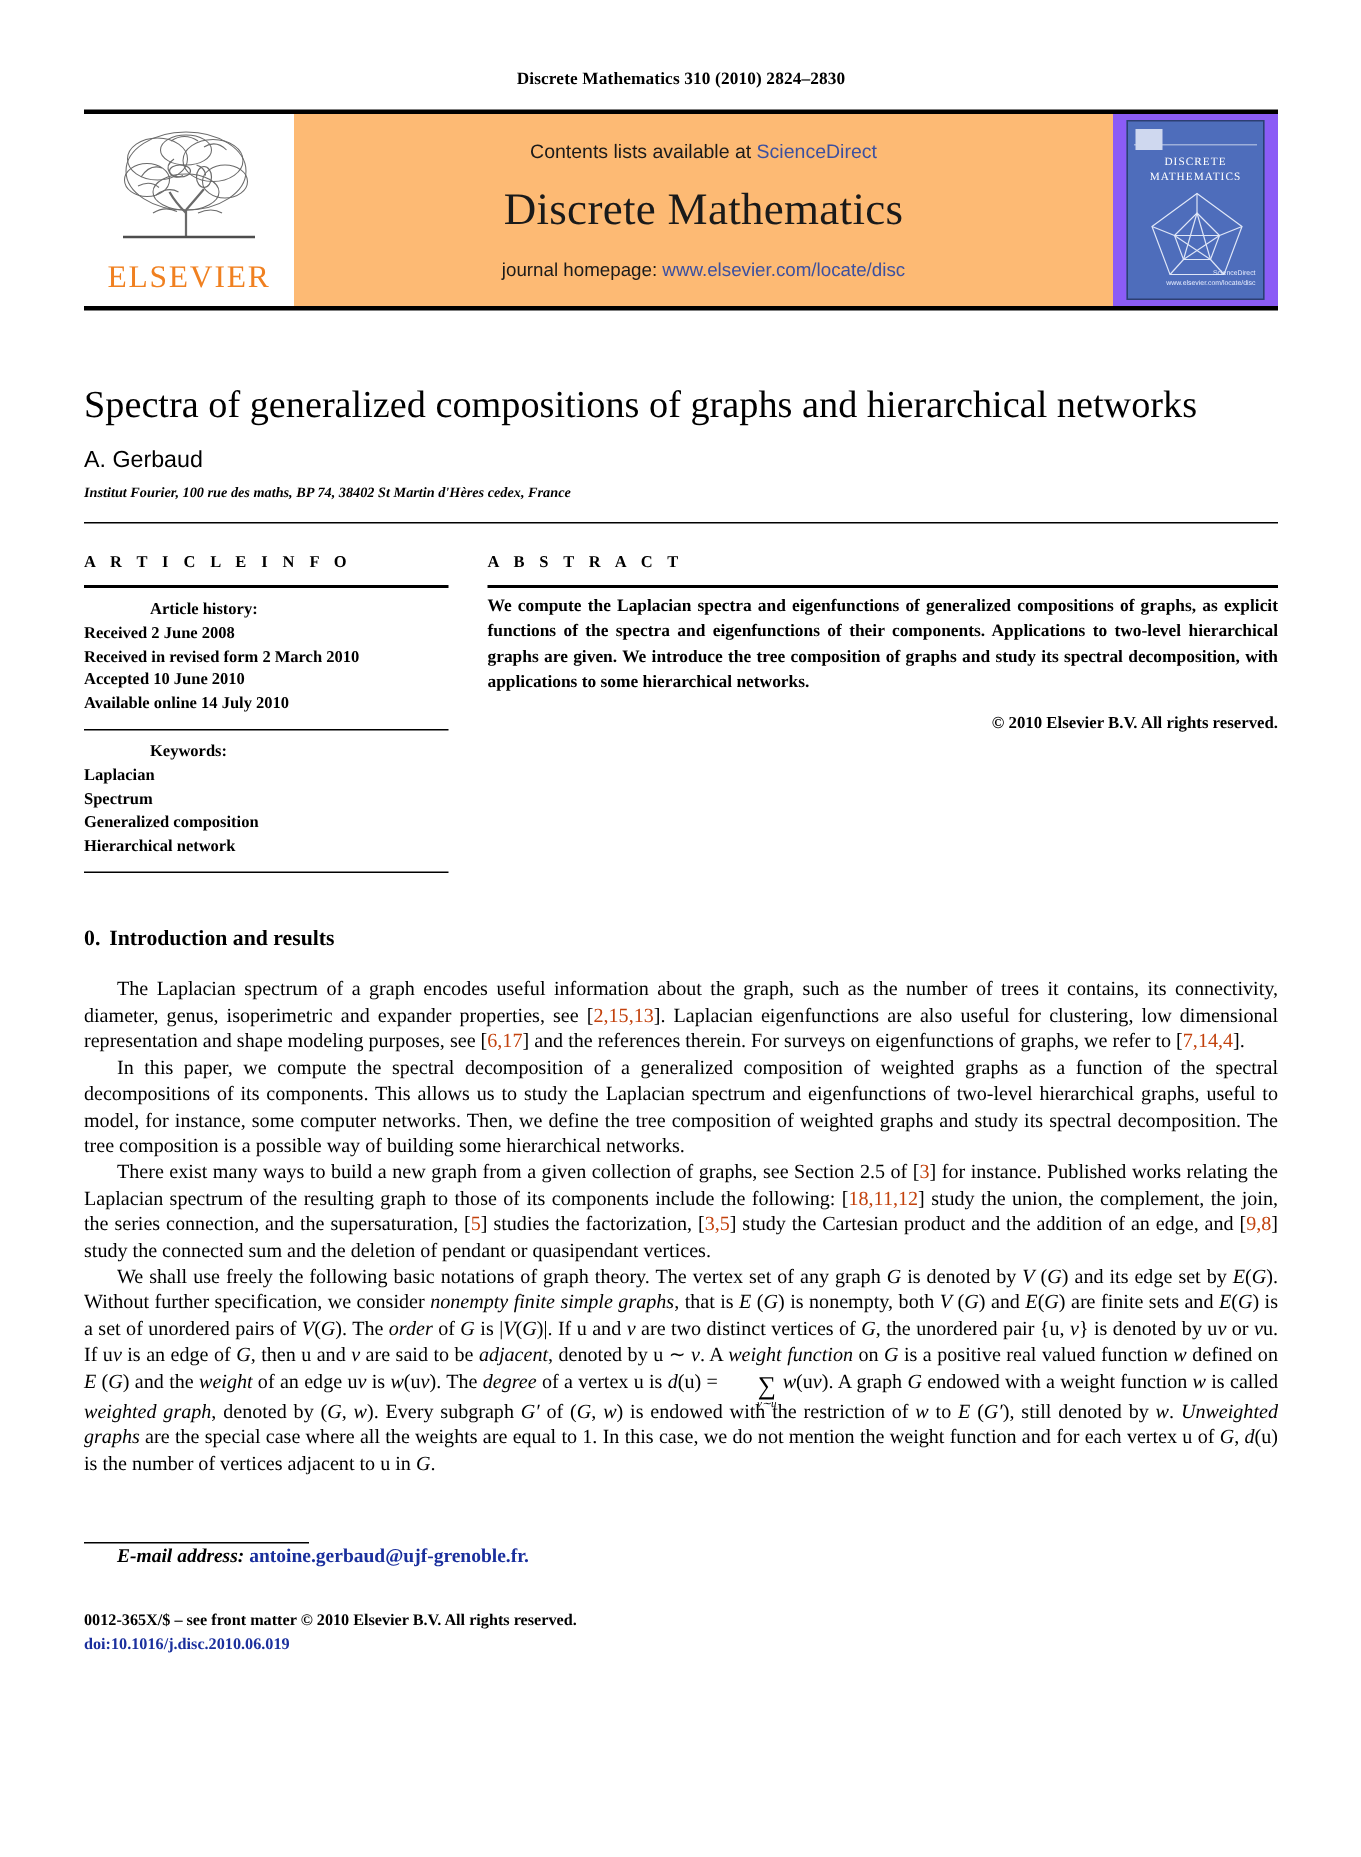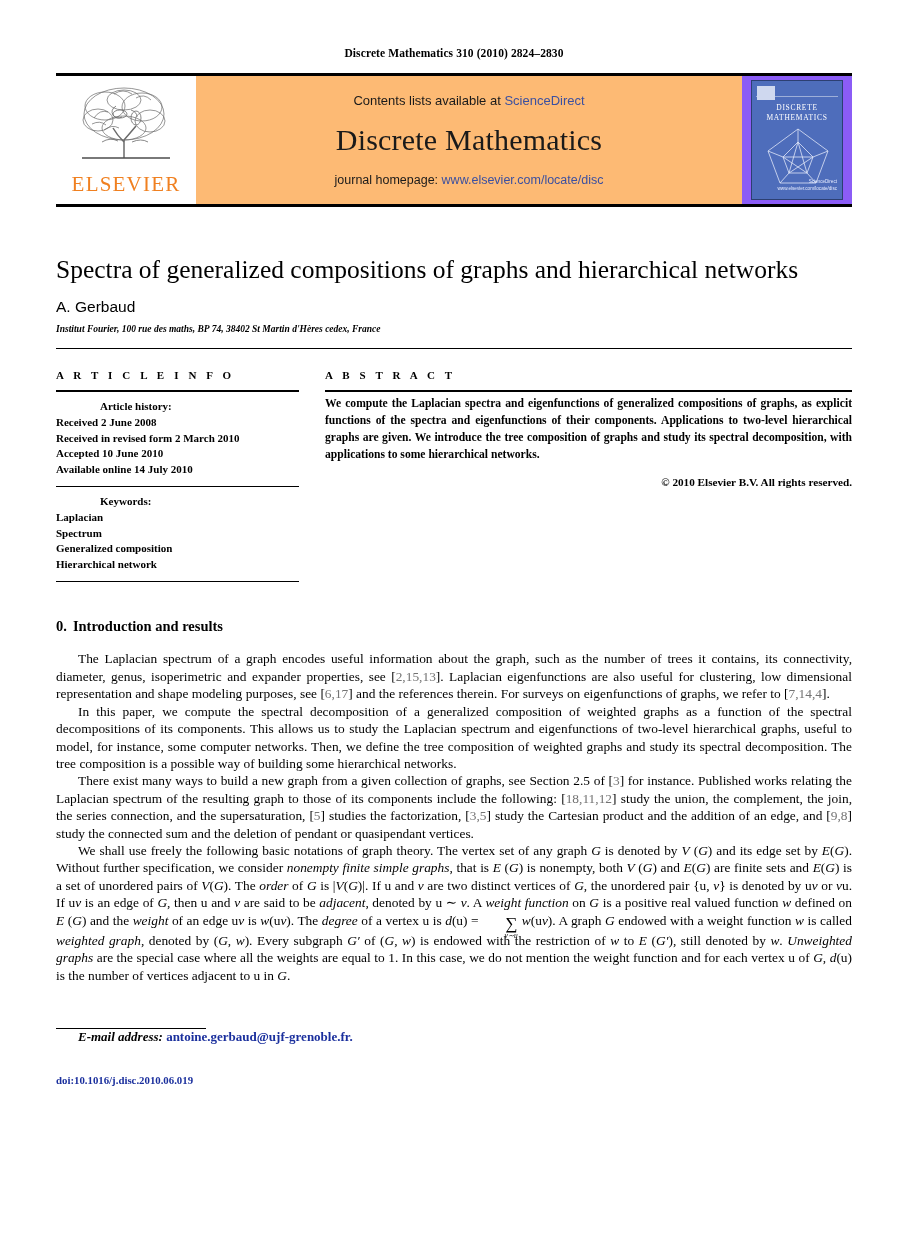--- a/index.html
+++ b/index.html
@@ -241,21 +241,21 @@
   p.body {
     font-family: "Liberation Serif", serif;
     font-size: 13.4px;
     line-height: 1.30;
     text-align: justify;
     margin: 0;
     text-indent: 22px;
     color: #000;
   }
   p.body.first { margin-top: 15px; }
-  .cite { color: #737373; }
+  .cite { color: #c2410c; }
   .it { font-style: italic; }
   .mi { font-style: italic; }
   .sumwrap {
     display: inline-block;
     position: relative;
     vertical-align: -0.32em;
     line-height: 1;
     margin: 0 1px;
   }
   .sumwrap .sig { font-size: 17px; }
@@ -435,17 +435,18 @@
 
     <p class="body"><span>We shall use freely the following basic notations of graph theory. The vertex set of any graph </span><span class="mi">G</span><span> is denoted by </span><span class="mi">V</span><span> (</span><span class="mi">G</span><span>) and its edge set by </span><span class="mi">E</span><span>(</span><span class="mi">G</span><span>). Without further specification, we consider </span><span class="it">nonempty finite simple graphs</span><span>, that is </span><span class="mi">E</span><span> (</span><span class="mi">G</span><span>) is nonempty, both </span><span class="mi">V</span><span> (</span><span class="mi">G</span><span>) and </span><span class="mi">E</span><span>(</span><span class="mi">G</span><span>) are finite sets and </span><span class="mi">E</span><span>(</span><span class="mi">G</span><span>) is a set of unordered pairs of </span><span class="mi">V</span><span>(</span><span class="mi">G</span><span>). The </span><span class="it">order</span><span> of </span><span class="mi">G</span><span> is |</span><span class="mi">V</span><span>(</span><span class="mi">G</span><span>)|. If u and </span><span class="mi">v</span><span> are two distinct vertices of </span><span class="mi">G</span><span>, the unordered pair {u, </span><span class="mi">v</span><span>} is denoted by u</span><span class="mi">v</span><span> or </span><span class="mi">v</span><span>u. If u</span><span class="mi">v</span><span> is an edge of </span><span class="mi">G</span><span>, then u and </span><span class="mi">v</span><span> are said to be </span><span class="it">adjacent</span><span>, denoted by u ∼ </span><span class="mi">v</span><span>. A </span><span class="it">weight function</span><span> on </span><span class="mi">G</span><span> is a positive real valued function </span><span class="mi">w</span><span> defined on </span><span class="mi">E</span><span> (</span><span class="mi">G</span><span>) and the </span><span class="it">weight</span><span> of an edge u</span><span class="mi">v</span><span> is </span><span class="mi">w</span><span>(u</span><span class="mi">v</span><span>). The </span><span class="it">degree</span><span> of a vertex u is </span><span class="mi">d</span><span>(u) = </span><span class="sumwrap"><span class="sig">∑</span><span class="sub">v∼u</span></span><span> </span><span class="mi">w</span><span>(u</span><span class="mi">v</span><span>). A graph </span><span class="mi">G</span><span> endowed with a weight function </span><span class="mi">w</span><span> is called </span><span class="it">weighted graph</span><span>, denoted by (</span><span class="mi">G</span><span>, </span><span class="mi">w</span><span>). Every subgraph </span><span class="mi">G′</span><span> of (</span><span class="mi">G</span><span>, </span><span class="mi">w</span><span>) is endowed with the restriction of </span><span class="mi">w</span><span> to </span><span class="mi">E</span><span> (</span><span class="mi">G′</span><span>), still denoted by </span><span class="mi">w</span><span>. </span><span class="it">Unweighted graphs</span><span> are the special case where all the weights are equal to 1. In this case, we do not mention the weight function and for each vertex u of </span><span class="mi">G</span><span>, </span><span class="mi">d</span><span>(u) is the number of vertices adjacent to u in </span><span class="mi">G</span><span>.</span></p>
 
     <div class="foot-rule"></div>
     <div class="email-line">
       <span class="lbl">E-mail address:</span>
       <span class="addr">antoine.gerbaud@ujf-grenoble.fr.</span>
     </div>
 
     <div class="footer">
+      <div>0012-365X/$ – see front matter © 2010 Elsevier B.V. All rights reserved.</div>
       <div class="doi">doi:10.1016/j.disc.2010.06.019</div>
     </div>
 
   </div>
 </div>
 
 </body></html>

